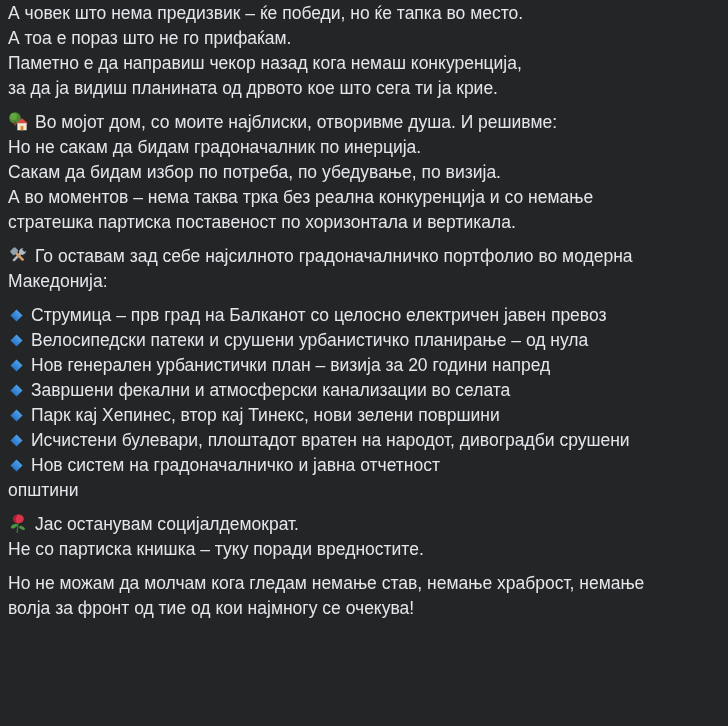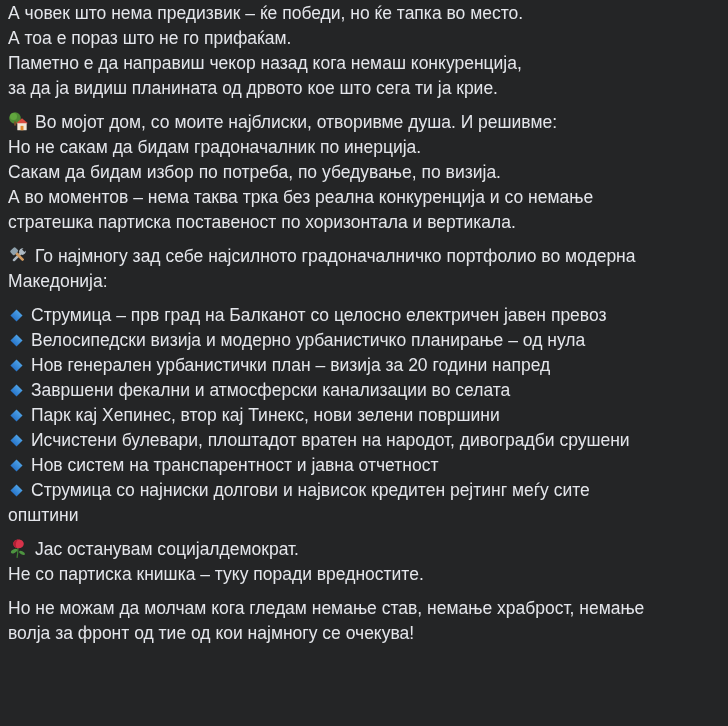--- a/index.html
+++ b/index.html
@@ -82,35 +82,35 @@
       <svg class="emoji" viewBox="0 0 36 36">
         <g transform="rotate(-45 18 18)">
           <rect x="5" y="15.8" width="22" height="4.4" rx="2" fill="#aebac4"></rect>
           <circle cx="27.5" cy="18" r="5.5" fill="#aebac4"></circle>
           <rect x="29.5" y="15.2" width="6.5" height="5.6" fill="#242526"></rect>
         </g>
         <g transform="rotate(45 18 18)">
           <rect x="9" y="15.6" width="21" height="4.8" rx="2" fill="#d19b61"></rect>
           <rect x="2.5" y="12" width="10" height="12" rx="2.5" fill="#8fa1ac"></rect>
         </g>
-      </svg><span>Го најмногу зад себе најсилното градоначалничко портфолио во модерна</span>
+      </svg><span>Го оставам зад себе најсилното градоначалничко портфолио во модерна</span>
     </div>
     <div class="line">Македонија:</div>
   </div>
 
   <div class="para">
     <div class="line">
       <svg class="diamond" viewBox="0 0 14 14">
           <polygon points="7,0.5 13.5,7 7,13.5 0.5,7" fill="url(#dg)"></polygon>
         </svg><span>Струмица – прв град на Балканот со целосно електричен јавен превоз</span>
     </div>
     <div class="line">
       <svg class="diamond" viewBox="0 0 14 14">
           <polygon points="7,0.5 13.5,7 7,13.5 0.5,7" fill="url(#dg)"></polygon>
-        </svg><span>Велосипедски визија и модерно урбанистичко планирање – од нула</span>
+        </svg><span>Велосипедски патеки и срушени урбанистичко планирање – од нула</span>
     </div>
     <div class="line">
       <svg class="diamond" viewBox="0 0 14 14">
           <polygon points="7,0.5 13.5,7 7,13.5 0.5,7" fill="url(#dg)"></polygon>
         </svg><span>Нов генерален урбанистички план – визија за 20 години напред</span>
     </div>
     <div class="line">
       <svg class="diamond" viewBox="0 0 14 14">
           <polygon points="7,0.5 13.5,7 7,13.5 0.5,7" fill="url(#dg)"></polygon>
         </svg><span>Завршени фекални и атмосферски канализации во селата</span>
@@ -121,26 +121,21 @@
         </svg><span>Парк кај Хепинес, втор кај Тинекс, нови зелени површини</span>
     </div>
     <div class="line">
       <svg class="diamond" viewBox="0 0 14 14">
           <polygon points="7,0.5 13.5,7 7,13.5 0.5,7" fill="url(#dg)"></polygon>
         </svg><span>Исчистени булевари, плоштадот вратен на народот, дивоградби срушени</span>
     </div>
     <div class="line">
       <svg class="diamond" viewBox="0 0 14 14">
           <polygon points="7,0.5 13.5,7 7,13.5 0.5,7" fill="url(#dg)"></polygon>
-        </svg><span>Нов систем на транспарентност и јавна отчетност</span>
-    </div>
-    <div class="line">
-      <svg class="diamond" viewBox="0 0 14 14">
-          <polygon points="7,0.5 13.5,7 7,13.5 0.5,7" fill="url(#dg)"></polygon>
-        </svg><span>Струмица со најниски долгови и највисок кредитен рејтинг меѓу сите</span>
+        </svg><span>Нов систем на градоначалничко и јавна отчетност</span>
     </div>
     <div class="line">општини</div>
   </div>
 
   <div class="para">
     <div class="line">
       <svg class="emoji" viewBox="0 0 36 36">
         <path d="M17 16 C17 24 16.5 29 15.5 34" stroke="#3e7d33" stroke-width="2.2" fill="none"></path>
         <ellipse cx="10.5" cy="22.5" rx="6" ry="3" fill="#4d9440" transform="rotate(-28 10.5 22.5)"></ellipse>
         <ellipse cx="24" cy="25.5" rx="5.5" ry="2.8" fill="#4d9440" transform="rotate(28 24 25.5)"></ellipse>

